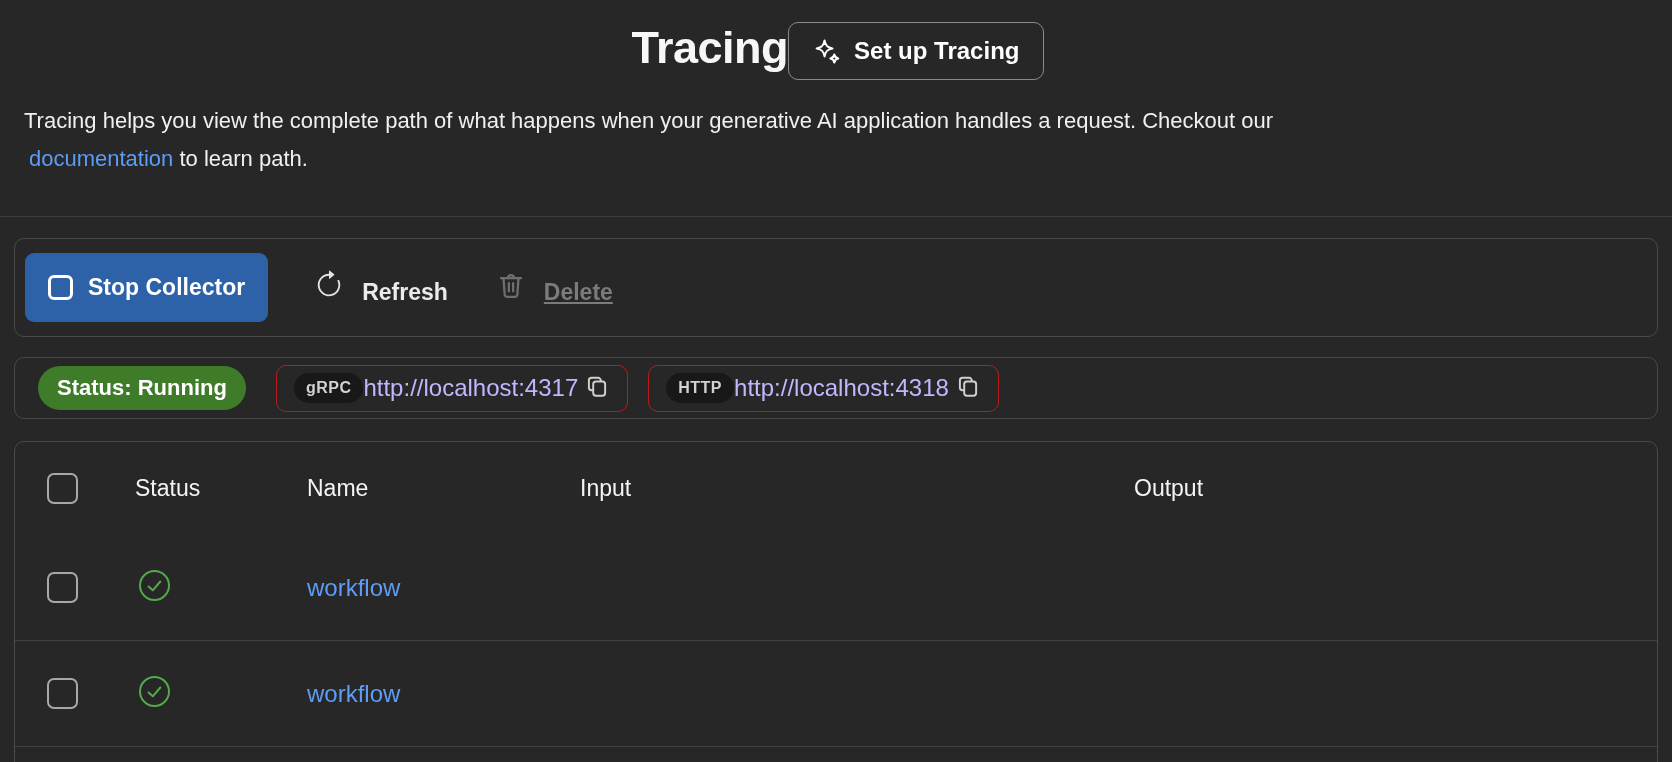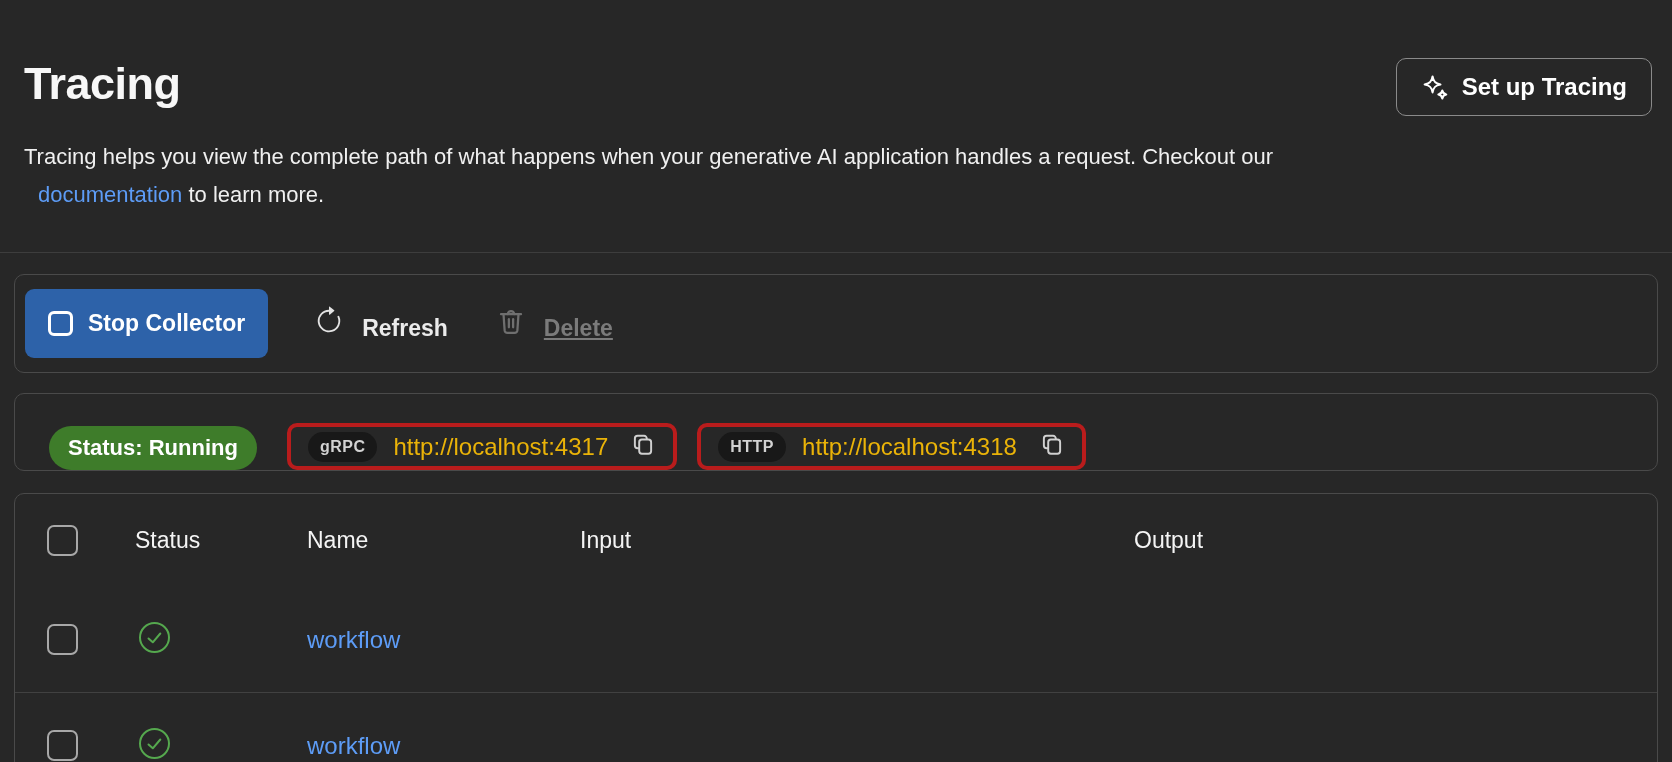--- a/index.html
+++ b/index.html
@@ -7,44 +7,43 @@
   body {
     background: #272727;
     color: #f2f2f2;
     font-family: "Liberation Sans", sans-serif;
     -webkit-font-smoothing: antialiased;
   }
   .page { width: 100%; height: 100%; }
 
   
   .top-header {
-    display: flex; justify-content: space-between; align-items: flex-start;
+    display: flex; justify-content: center; align-items: flex-start;
     padding: 20px 20px 0 24px;
-    margin-top: 36px;
   }
   .page-title {
     font-size: 45px; font-weight: 700; letter-spacing: -0.5px;
     color: #f7f7f7; line-height: 56px;
   }
   .setup-btn {
     display: inline-flex; align-items: center; gap: 13px;
     height: 58px; padding: 0 24px; margin-top: 2px;
     background: transparent; color: #fff;
     border: 1.5px solid #8a8a8a; border-radius: 10px;
     font-family: inherit; font-size: 24px; font-weight: 700; cursor: pointer;
   }
   .setup-btn svg { display: block; }
 
   
   .desc {
     margin: 22px 24px 0 24px;
     font-size: 22px; line-height: 38px; color: #f0f0f0;
   }
   .desc a {
-    color: var(--link-blue, #4e94f2); text-decoration: none; margin-left: 14px;
+    color: var(--link-blue, #4e94f2); text-decoration: none; margin-left: 5px;
   }
 
   .divider { margin-top: 38px; border-top: 1px solid #3d3d3d; height: 0; }
 
   
   .panel {
     margin: 0 14px; border: 1px solid #4a4a4a; border-radius: 10px;
     background: #272727;
   }
 
@@ -69,40 +68,40 @@
     display: inline-flex; align-items: flex-end; gap: 18px;
     color: #ebebeb; font-size: 23px; font-weight: 700;
   }
   .refresh-btn { margin-left: 46px; }
   .refresh-btn svg { color: #e3e3e3; }
   .delete-btn { margin-left: 48px; color: #7b7b7b; cursor: default; text-decoration: underline; }
   .delete-btn svg { color: #6f6f6f; }
 
   
   .statusbar {
-    margin-top: 20px; height: 78px;
-    display: flex; align-items: flex-end; gap: 30px; padding: 0 34px;
+    margin-top: 20px; height: 62px;
+    display: flex; align-items: center; gap: 30px; padding: 0 23px;
   }
   .status-pill {
     background: var(--status-running-green, #3e7c2a); color: #fff;
     font-size: 22px; font-weight: 700;
     padding: 9px 19px; border-radius: 22px; white-space: nowrap;
   }
   .endpoint {
-    display: flex; align-items: center; gap: 16px;
+    display: flex; align-items: center; gap: 0;
     height: 47px; padding: 0 17px;
-    border: 4px solid #b91c1c; border-radius: 10px;
+    border: 1px solid #b91c1c; border-radius: 10px;
   }
   .endpoint + .endpoint { margin-left: -10px; }
   .proto-pill {
     background: #181818; color: #d2d2d2;
     font-size: 16px; font-weight: 700; letter-spacing: 0.5px;
     padding: 6px 12px; border-radius: 15px;
   }
-  .endpoint-url { font-size: 24px; font-weight: 500; color: #eab308; white-space: nowrap; }
+  .endpoint-url { font-size: 24px; font-weight: 500; color: #c4b5fd; white-space: nowrap; }
   .copy-btn { margin-left: 6px; color: #d0d0d0; display: inline-flex; }
 
   
   .table-panel { margin-top: 22px; min-height: 420px; overflow: hidden; }
   .thead, .trow {
     display: grid;
     grid-template-columns: 88px 172px 273px 554px 1fr;
     align-items: center;
     padding-left: 32px;
   }
@@ -130,21 +129,21 @@
           <path d="M17.5 13.5 C17.85 15.6 18.65 16.4 20.75 16.75 C18.65 17.1 17.85 17.9 17.5 20 C17.15 17.9 16.35 17.1 14.25 16.75 C16.35 16.4 17.15 15.6 17.5 13.5 Z"></path>
         </svg>
       </span>
       <span>Set up Tracing</span>
     </button>
   </div>
 
   <p class="desc">
     <span>Tracing helps you view the complete path of what happens when your generative AI application handles a request. Checkout our</span><br>
     <a href="#" class="doc-link">documentation</a>
-    <span>to learn more.</span>
+    <span>to learn path.</span>
   </p>
 
   <div class="divider"></div>
 
   <section class="panel toolbar">
     <button class="btn stop-btn">
       <span class="stop-glyph"></span>
       <span>Stop Collector</span>
     </button>
     <button class="btn ghost-btn refresh-btn">

